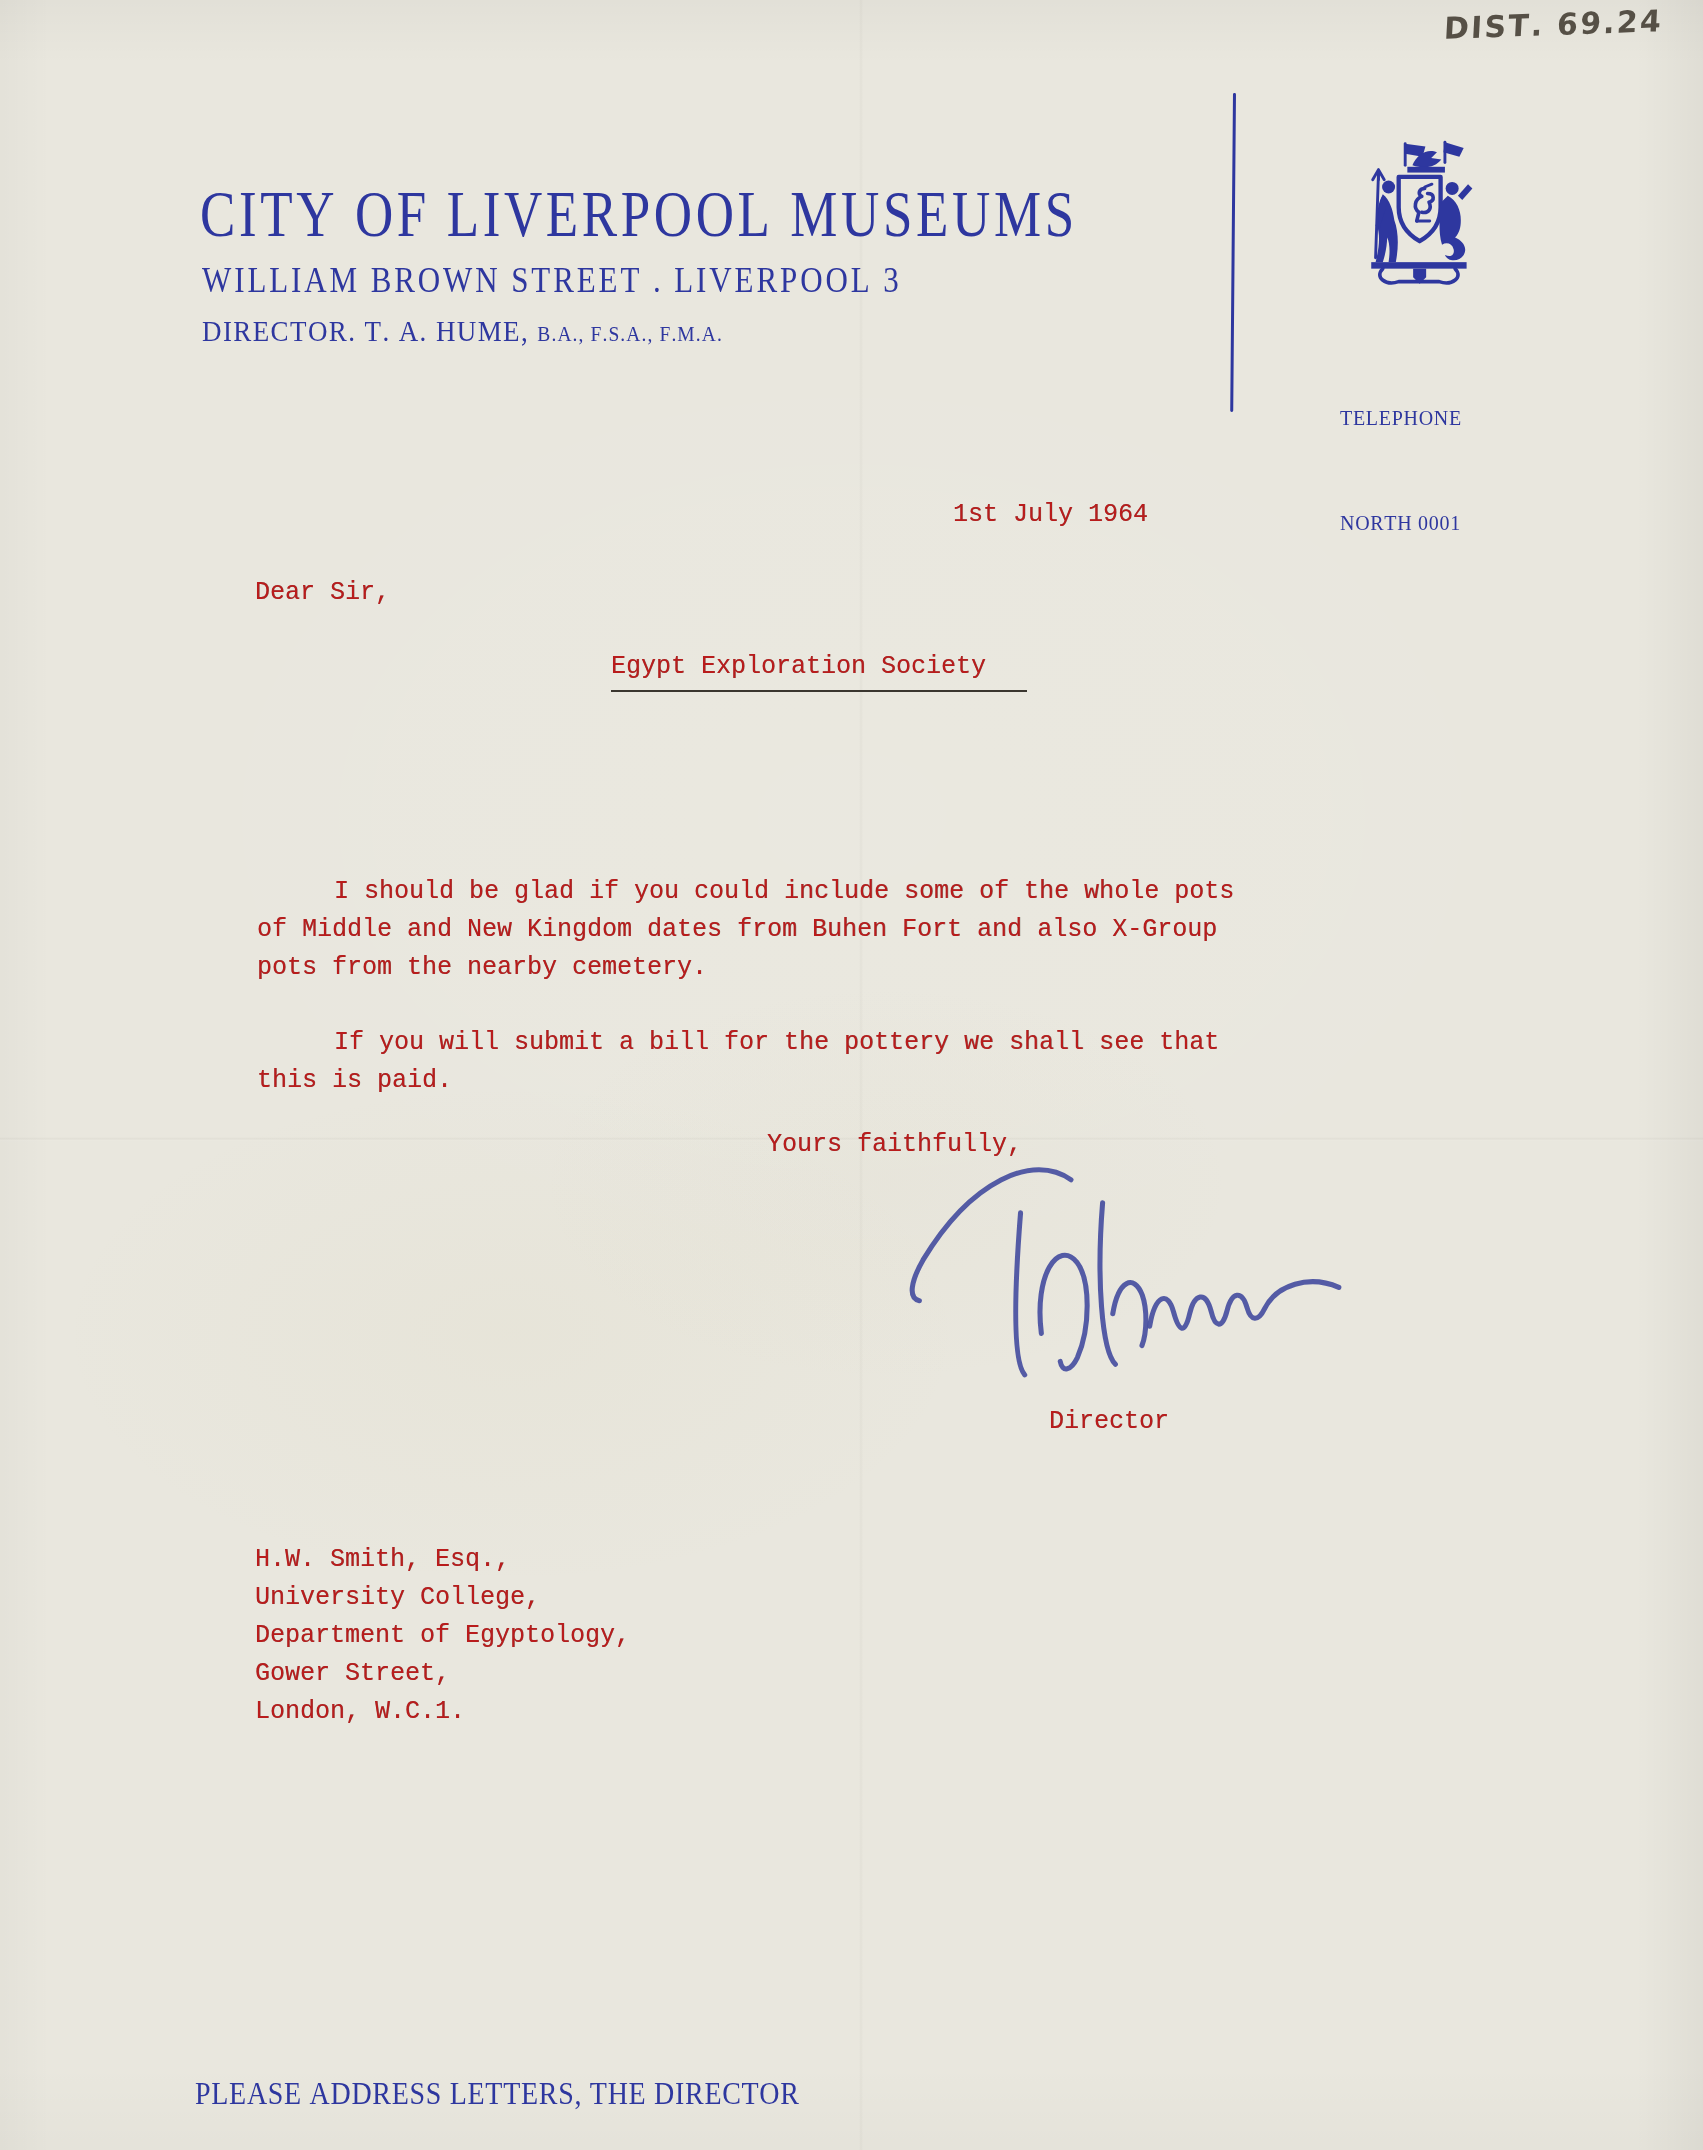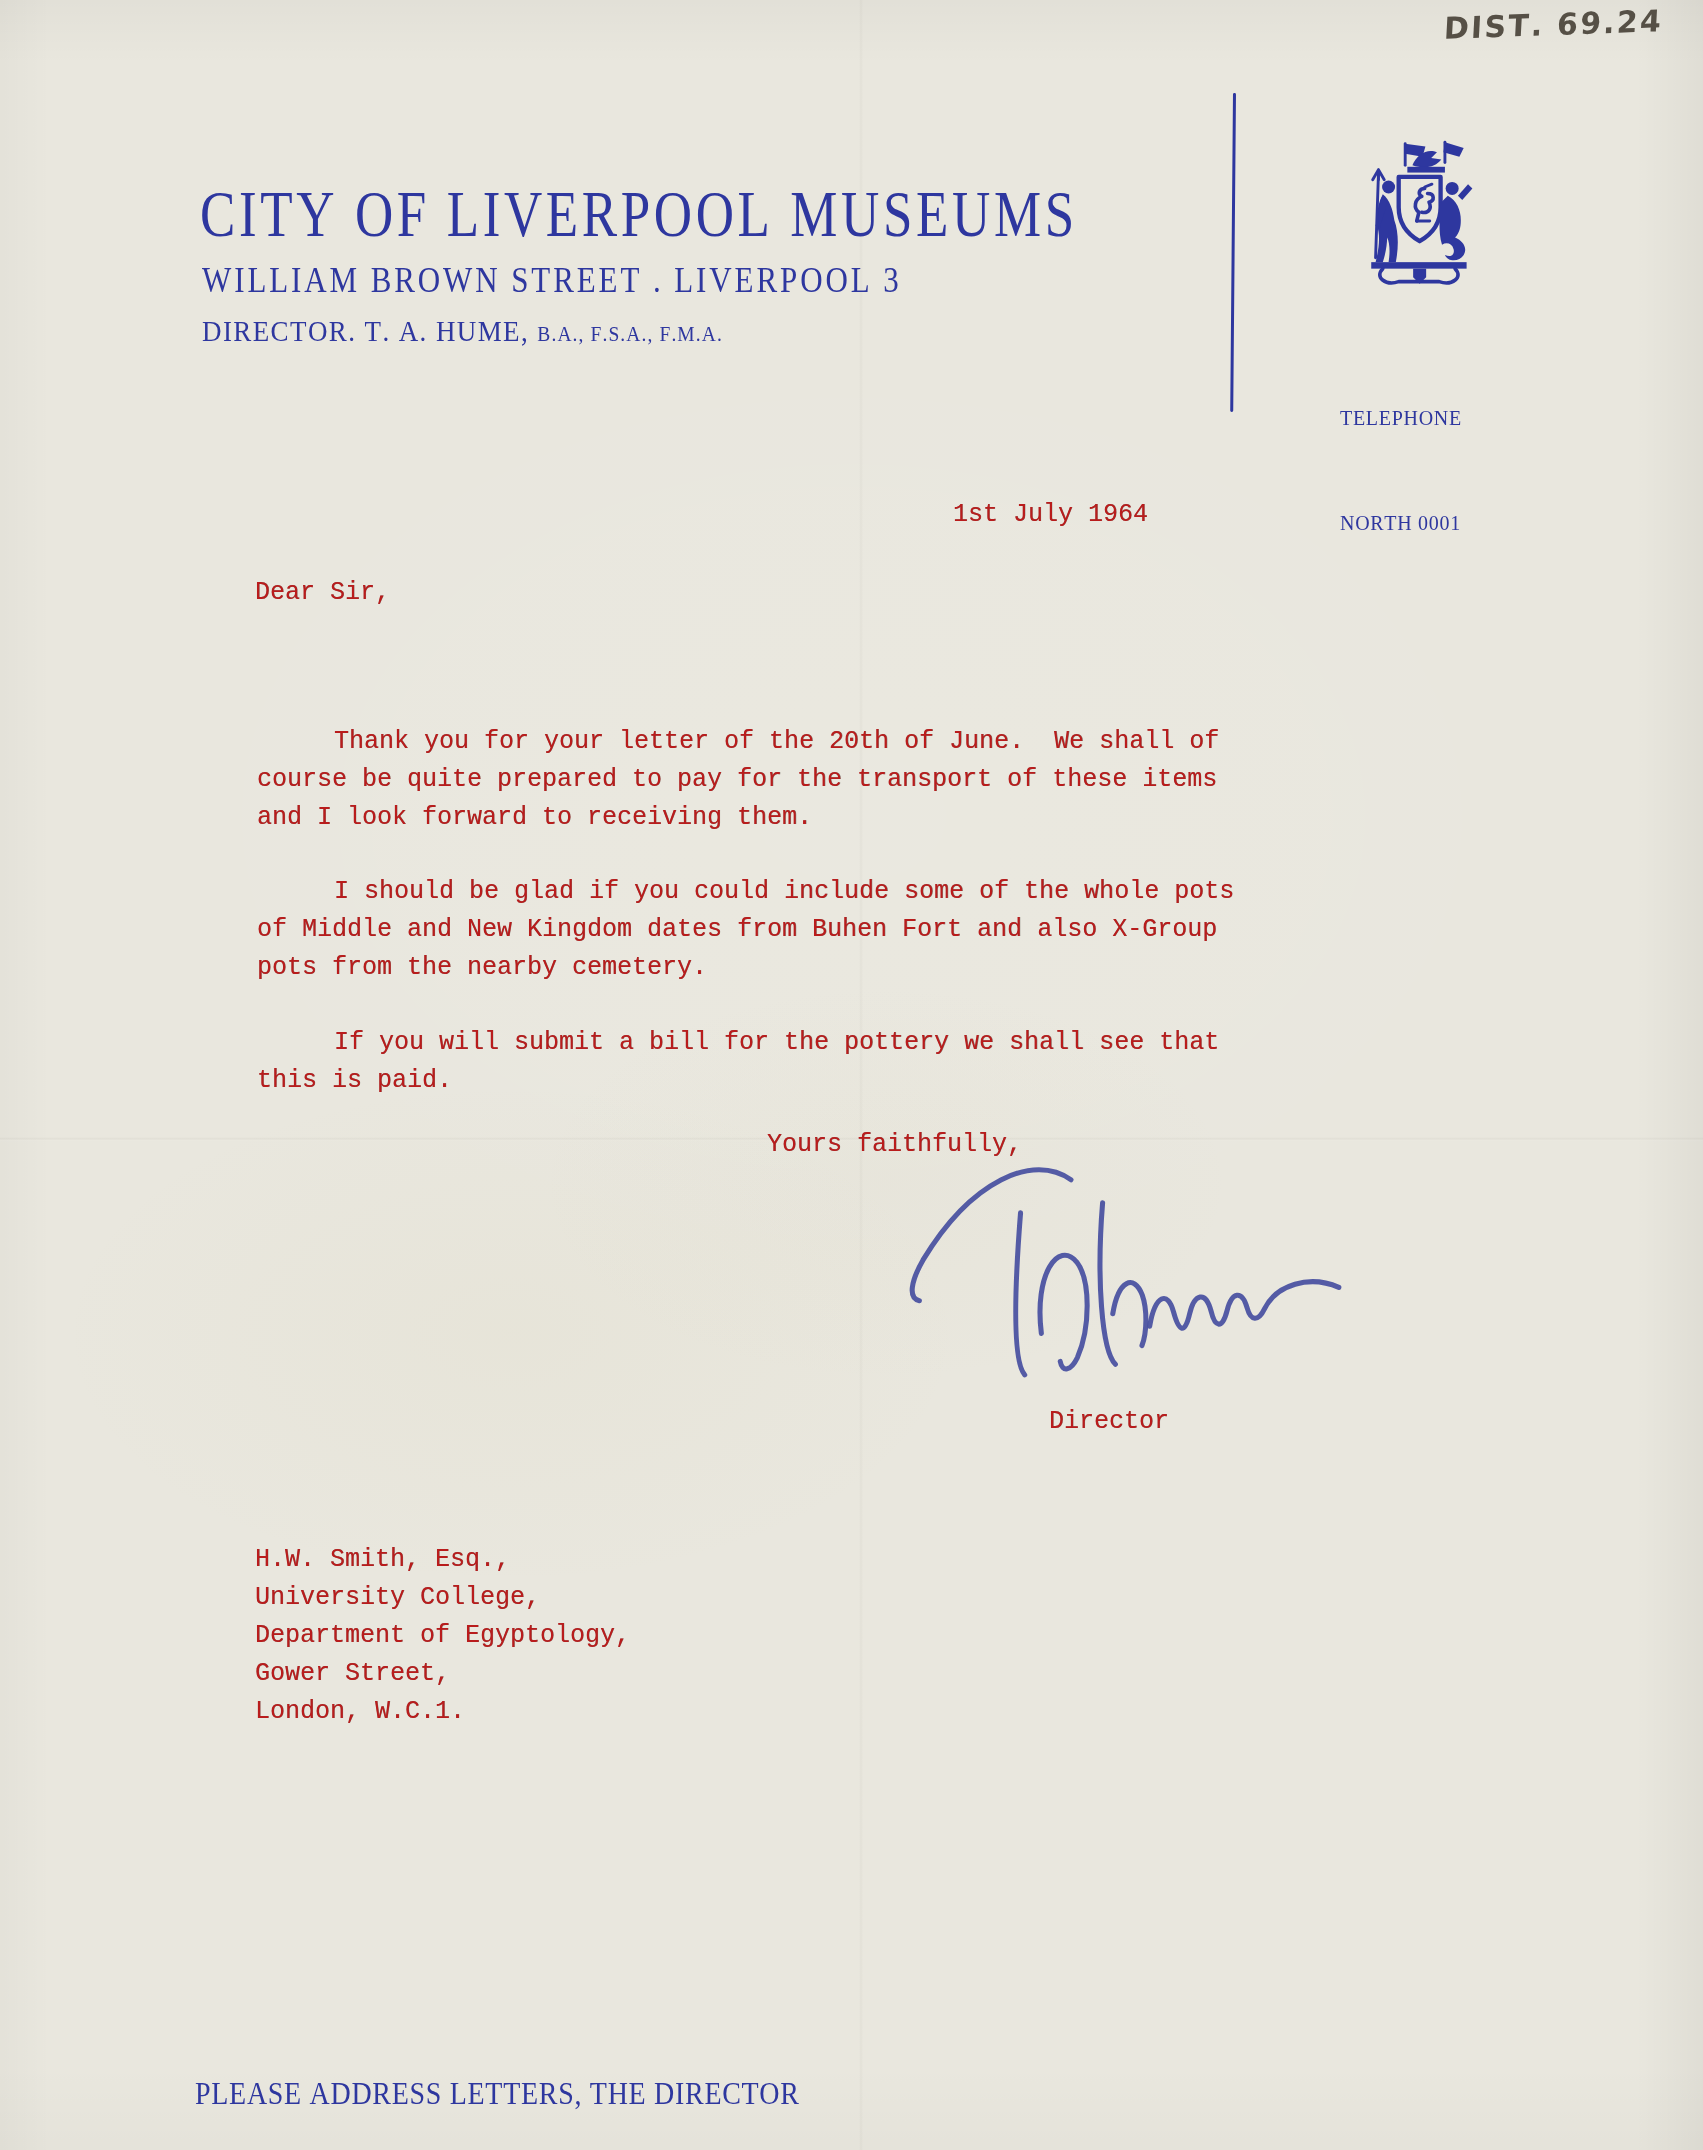--- a/index.html
+++ b/index.html
@@ -153,22 +153,22 @@
     <path class="fill" d="M108,185 h18 v12 l-9,9 -9,-9 z"></path>
   </svg>
 
   <div class="abs tel blue">
     <div>TELEPHONE</div>
     <div>NORTH 0001</div>
   </div>
 
   <div class="abs tw date">1st July 1964</div>
   <div class="abs tw salutation">Dear Sir,</div>
+  <div class="abs tw subject">Egypt Exploration Society</div>
 
-  <div class="abs tw para indent p1"><div class="line">Thank you for your letter of the 20th of June.  We shall of</div><div class="line">course be quite prepared to pay for the transport of these items</div><div class="line">and I look forward to receiving them.</div></div>
   <div class="abs tw para indent p2"><div class="line">I should be glad if you could include some of the whole pots</div><div class="line">of Middle and New Kingdom dates from Buhen Fort and also X-Group</div><div class="line">pots from the nearby cemetery.</div></div>
   <div class="abs tw para indent p3"><div class="line">If you will submit a bill for the pottery we shall see that</div><div class="line">this is paid.</div></div>
 
   <div class="abs tw closing">Yours faithfully,</div>
 
   <svg class="abs signature" viewBox="0 0 770 340" aria-hidden="true">
     <path d="M368,58 C318,18 230,52 158,158 C140,186 134,210 150,214"></path>
     <path d="M296,100 C282,206 274,304 290,324"></path>
     <path d="M316,268 C310,186 346,140 370,172 C388,198 384,264 364,304 C354,322 342,324 340,308"></path>
     <path d="M410,92 C396,196 398,296 416,316"></path>

